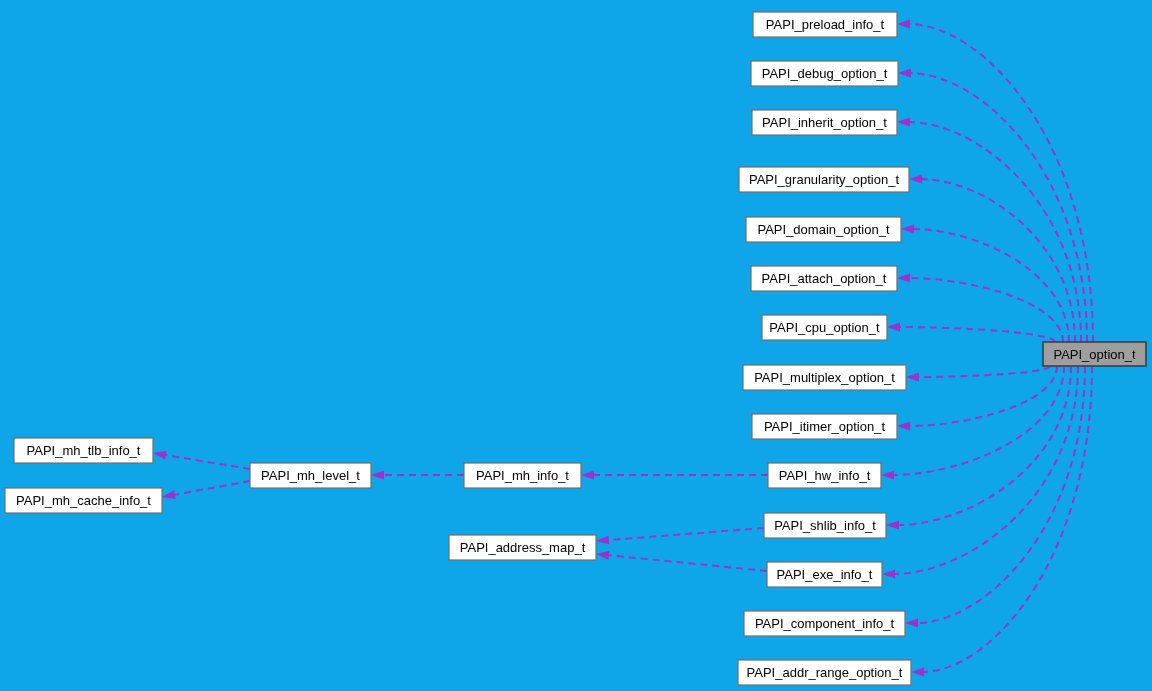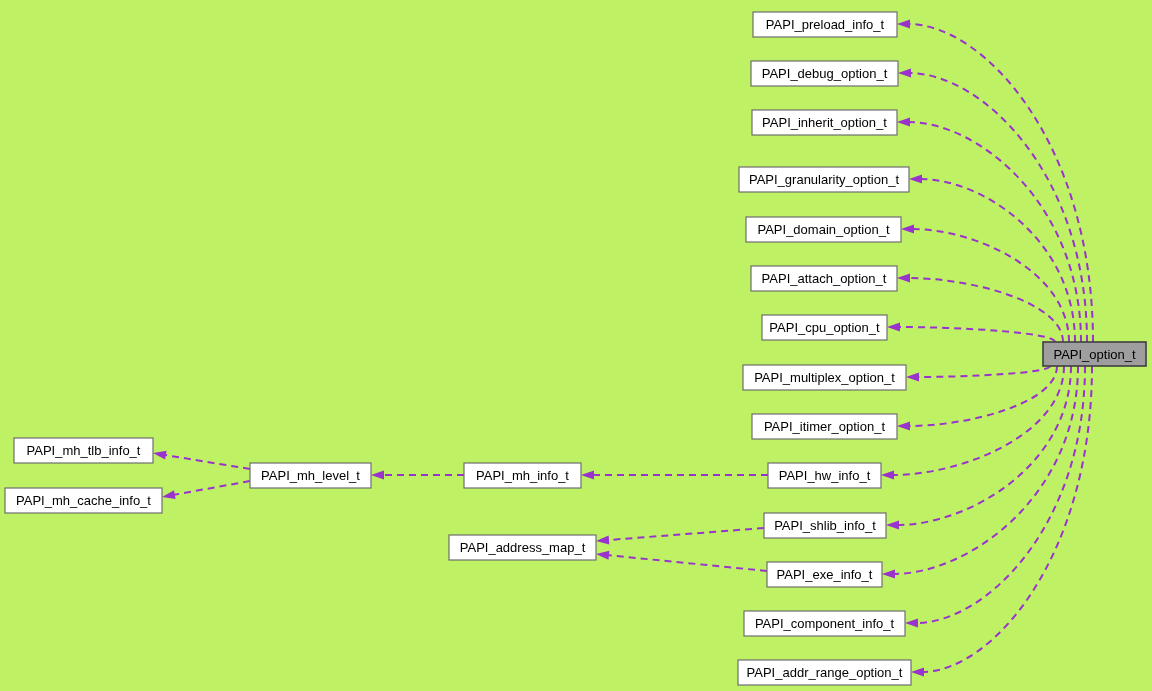--- a/index.html
+++ b/index.html
@@ -5,21 +5,21 @@
   html, body {
     margin: 0;
     padding: 0;
     background: #000000;
     font-family: "Liberation Sans", sans-serif;
   }
   #stage {
     position: relative;
     width: 1152px;
     height: 691px;
-    background: #bef264;
+    background: #0ea5e9;
     overflow: hidden;
   }
   svg { display: block; }
   .node-label {
     font-family: "Liberation Sans", sans-serif;
     font-size: 13px;
     fill: #000000;
   }
 </style>
 </head>

